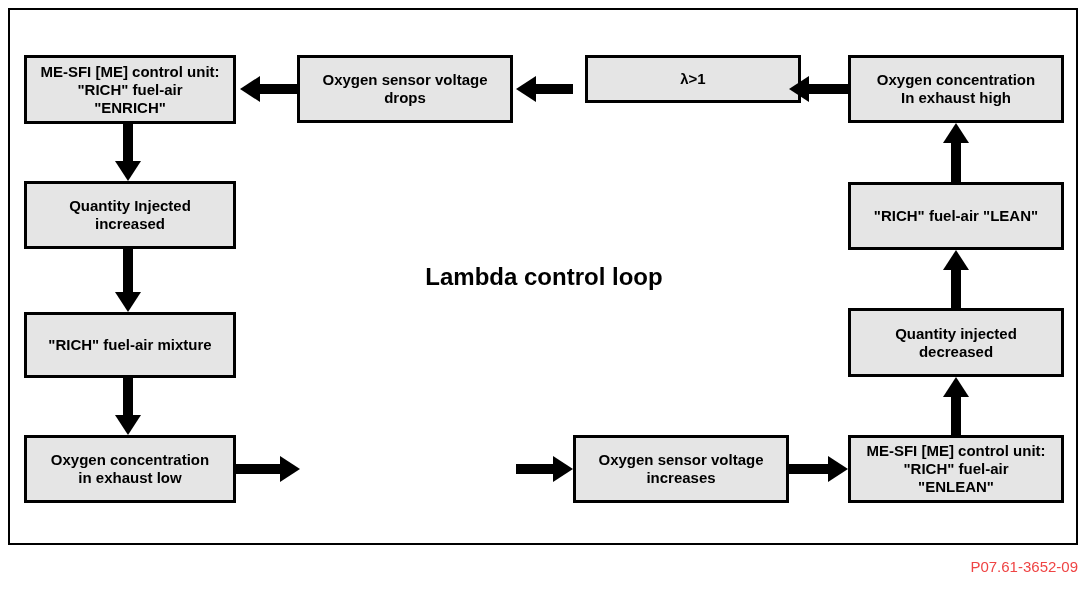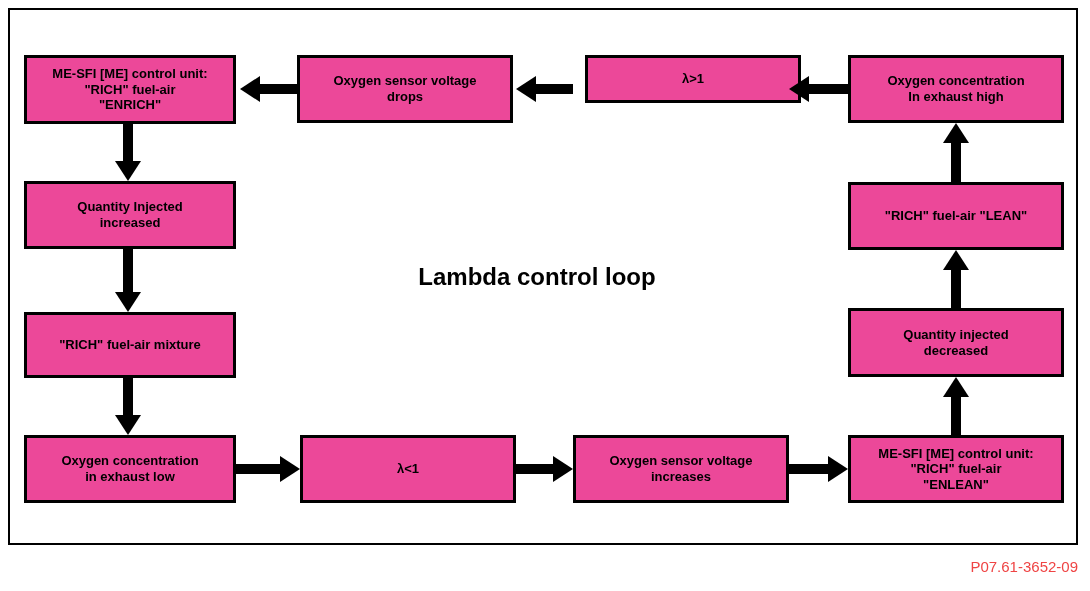--- a/index.html
+++ b/index.html
@@ -20,35 +20,35 @@
     left: 8px;
     top: 8px;
     width: 1066px;
     height: 533px;
     border: 2px solid #000000;
     background: #ffffff;
   }
   .node {
     position: absolute;
     border: 3px solid #000000;
-    background: #ec4899;
+    background: #e5e5e5;
     display: flex;
     align-items: center;
     justify-content: center;
     text-align: center;
     font-weight: bold;
-    font-size: 13px;
+    font-size: 15px;
     line-height: 1.2;
     color: #000000;
     white-space: pre-line;
     box-sizing: border-box;
   }
   .diagram-title {
     position: absolute;
-    left: 287px;
+    left: 294px;
     top: 263px;
     width: 500px;
     text-align: center;
     font-weight: bold;
     font-size: 24px;
     color: #000000;
   }
   .drawing-code {
     position: absolute;
     top: 558px;
@@ -112,21 +112,20 @@
   <div class="node" style="left:585px;top:55px;width:216px;height:48px;">λ&gt;1</div>
   <div class="node" style="left:848px;top:55px;width:216px;height:68px;">Oxygen concentration
 In exhaust high</div>
 
   <div class="node" style="left:24px;top:181px;width:212px;height:68px;">Quantity Injected
 increased</div>
   <div class="node" style="left:24px;top:312px;width:212px;height:66px;">"RICH" fuel-air mixture</div>
   <div class="node" style="left:24px;top:435px;width:212px;height:68px;">Oxygen concentration
 in exhaust low</div>
 
-  <div class="node" style="left:300px;top:435px;width:216px;height:68px;">λ&lt;1</div>
   <div class="node" style="left:573px;top:435px;width:216px;height:68px;">Oxygen sensor voltage
 increases</div>
   <div class="node" style="left:848px;top:435px;width:216px;height:68px;">ME-SFI [ME] control unit:
 "RICH" fuel-air
 "ENLEAN"</div>
 
   <div class="node" style="left:848px;top:308px;width:216px;height:69px;">Quantity injected
 decreased</div>
   <div class="node" style="left:848px;top:182px;width:216px;height:68px;">"RICH" fuel-air "LEAN"</div>
 

